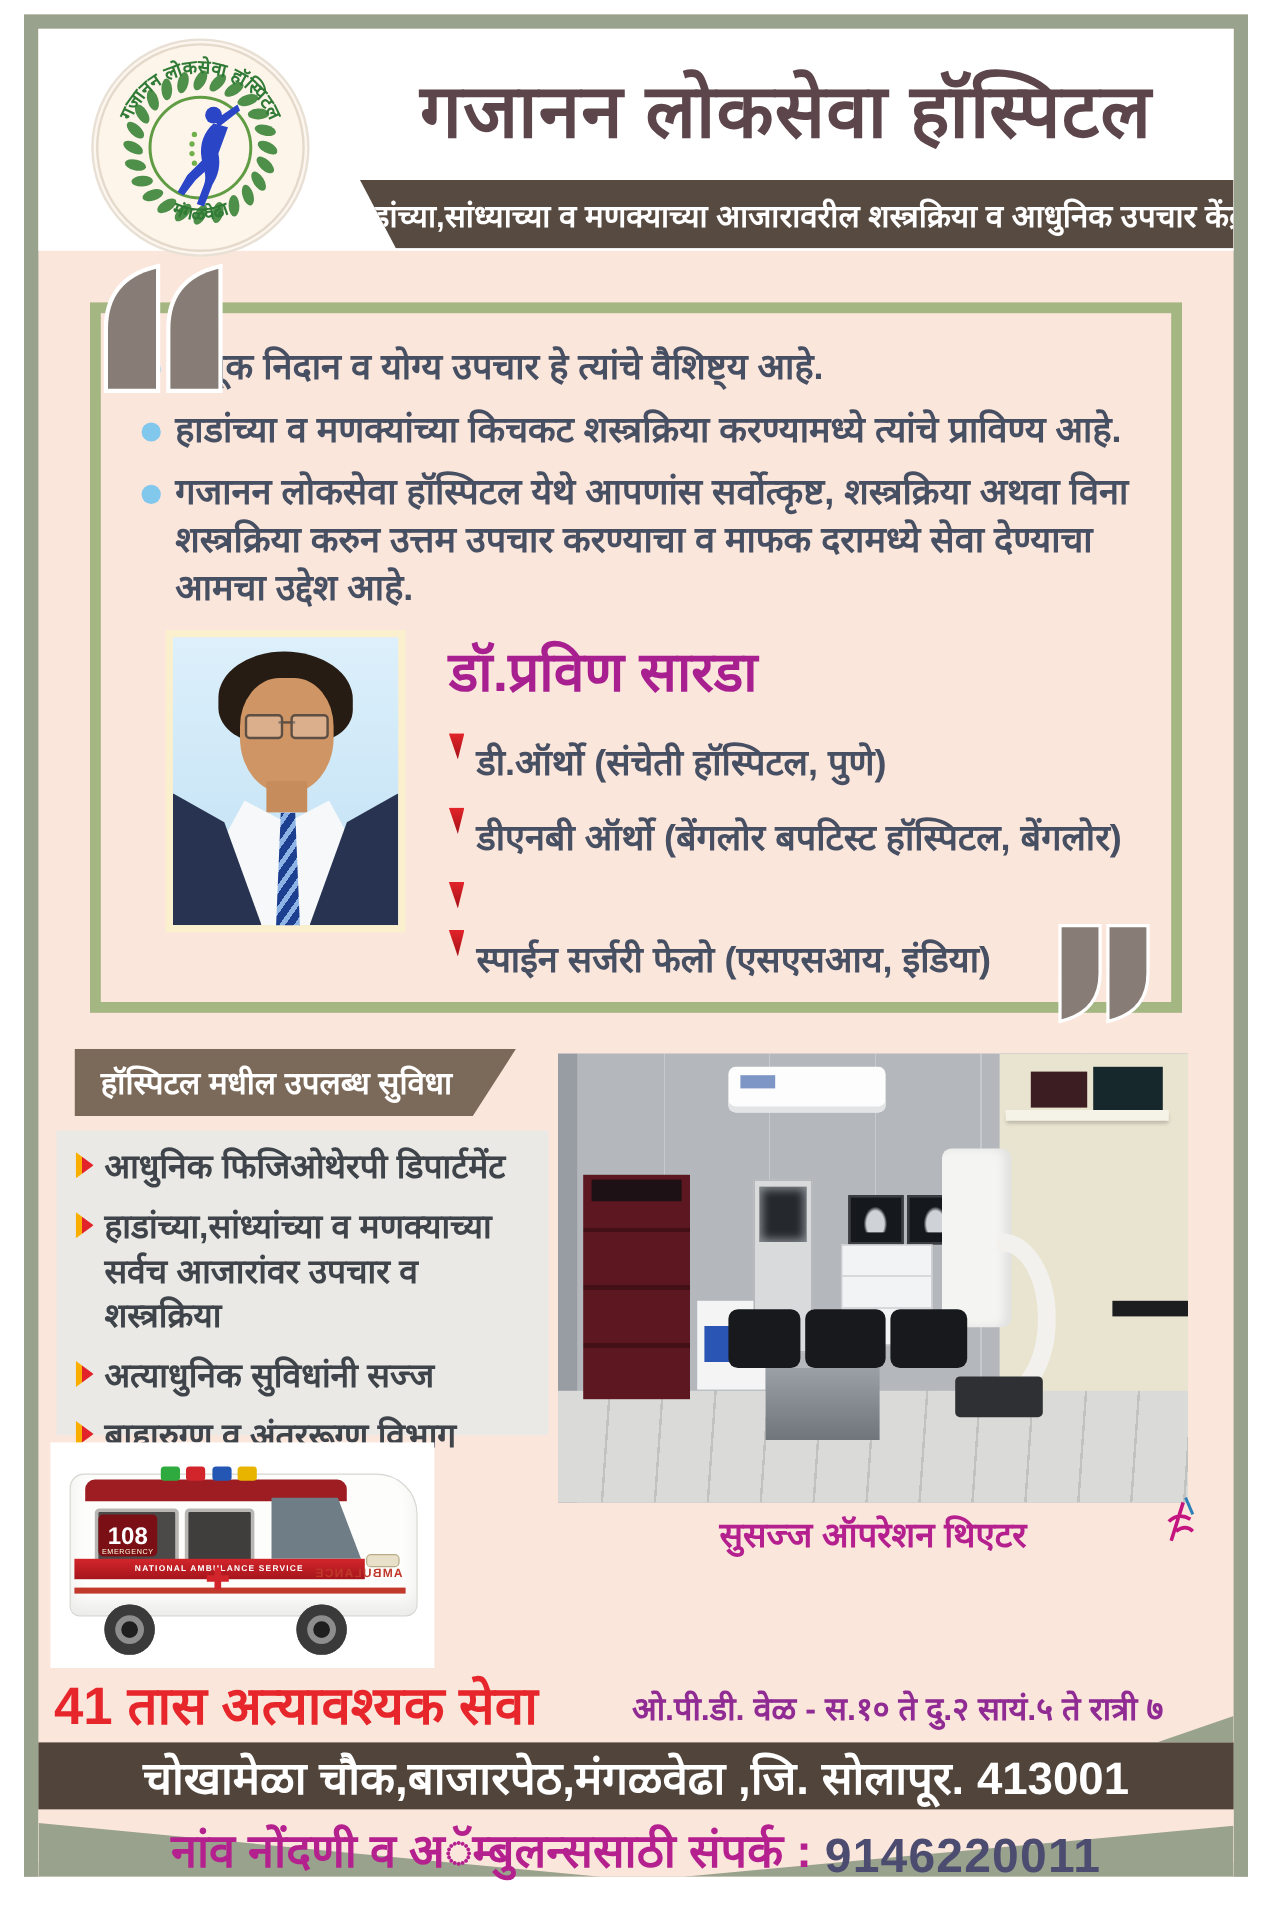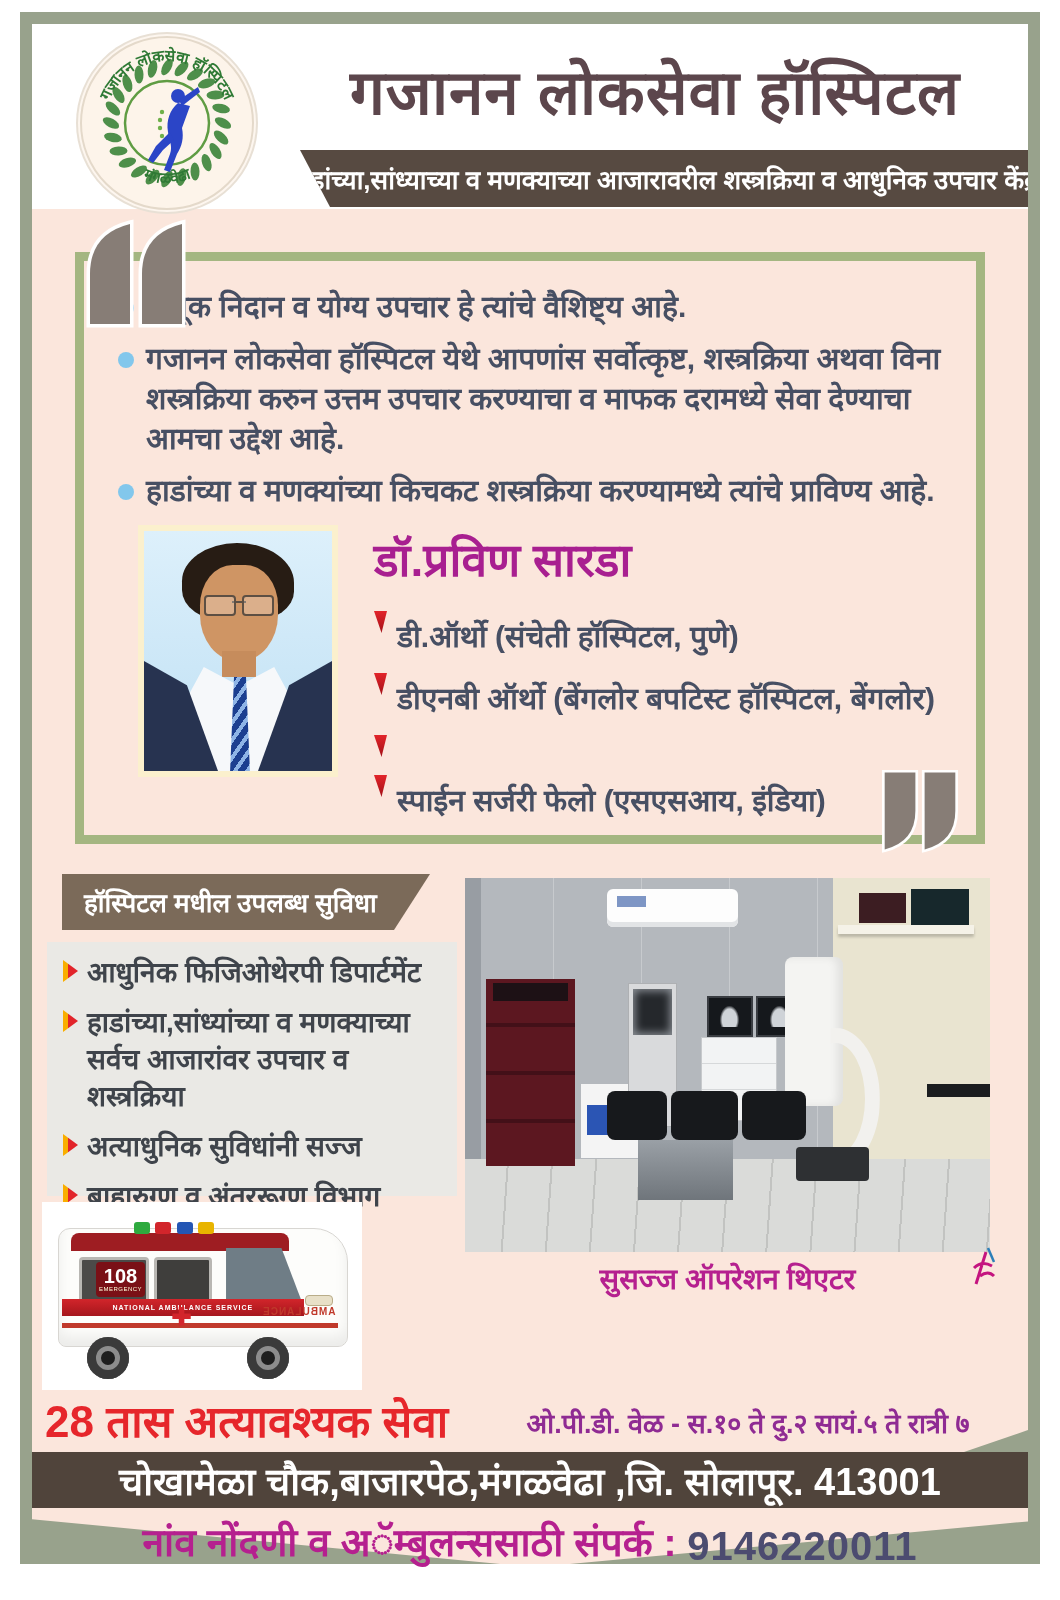--- a/index.html
+++ b/index.html
@@ -115,21 +115,21 @@
   .amb-lights i{position:absolute;top:0;width:16%;height:100%;border-radius:3px;}
   .amb-win-side{position:absolute;left:7%;top:24%;width:22%;height:34%;background:#4b4a48;border:3px solid #b9b7b3;border-radius:4px;}
   .amb-win-door{position:absolute;left:33%;top:24%;width:18%;height:40%;background:#3f3e3c;border:3px solid #b9b7b3;border-radius:4px;}
   .amb-windshield{position:absolute;left:58%;top:16%;width:26%;height:44%;background:#6f7d86;
                   clip-path:polygon(0 0,74% 0,100% 100%,0 100%);border-radius:0 10px 0 0;}
   .amb-stripe{position:absolute;left:1%;top:60%;width:84%;height:14%;
               background:linear-gradient(180deg,#d2252b,#a5161c);display:flex;align-items:center;justify-content:center;}
   .amb-stripe span{color:#fff;font-size:7px;letter-spacing:1px;font-weight:700;white-space:nowrap;}
   .amb-stripe2{position:absolute;left:1%;top:80%;width:96%;height:5%;background:#c0392b;}
   .amb-badge{position:absolute;left:8%;top:28%;width:17%;height:30%;background:#7a1016;border-radius:4px;
-             display:flex;flex-direction:column;align-items:center;justify-content:center;margin-left:14px;}
+             display:flex;flex-direction:column;align-items:center;justify-content:flex-end;}
   .amb-badge b{color:#fff;font-size:20px;line-height:20px;}
   .amb-badge span{color:#ffd;font-size:6px;letter-spacing:.5px;}
   .amb-cross{position:absolute;left:38%;top:64%;width:26px;height:26px;color:#d2252b;font-size:24px;line-height:26px;text-align:center;font-weight:700;}
   .amb-hoodtext{position:absolute;right:4%;top:66%;transform:scaleX(-1);color:#c0392b;
                 font-size:10px;font-weight:700;letter-spacing:1px;}
   .amb-wheel{position:absolute;top:72%;width:42px;height:42px;background:#1f1f1f;border-radius:50%;
              box-shadow:inset 0 0 0 9px #3a3a3a, inset 0 0 0 14px #8d8d8d;}
   .amb-headlight{position:absolute;right:5%;top:56%;width:9%;height:8%;background:#e8e0c8;border:1px solid #b9ad89;border-radius:4px;}
   
   .service-24{position:absolute;left:45px;top:1390px;font-size:44px;font-weight:700;color:#e6262b;}
@@ -223,25 +223,25 @@
     </g>
   </svg>
 
   <div class="quote-box">
     <div class="bullet-row">
       <span class="bullet-dot"></span>
       <span class="bullet-text">अचूक निदान व योग्य उपचार हे त्यांचे वैशिष्ट्य आहे.</span>
     </div>
     <div class="bullet-row">
       <span class="bullet-dot"></span>
-      <span class="bullet-text">गजानन लोकसेवा हॉस्पिटल येथे आपणांस सर्वोत्कृष्ट, शस्त्रक्रिया अथवा विना शस्त्रक्रिया करुन उत्तम उपचार करण्याचा व माफक दरामध्ये सेवा देण्याचा आमचा उद्देश आहे.</span>
+      <span class="bullet-text">हाडांच्या व मणक्यांच्या किचकट  शस्त्रक्रिया करण्यामध्ये त्यांचे प्राविण्य आहे.</span>
     </div>
     <div class="bullet-row">
       <span class="bullet-dot"></span>
-      <span class="bullet-text">हाडांच्या व मणक्यांच्या किचकट  शस्त्रक्रिया करण्यामध्ये त्यांचे प्राविण्य आहे.</span>
+      <span class="bullet-text">गजानन लोकसेवा हॉस्पिटल येथे आपणांस सर्वोत्कृष्ट, शस्त्रक्रिया अथवा विना शस्त्रक्रिया करुन उत्तम उपचार करण्याचा व माफक दरामध्ये सेवा देण्याचा आमचा उद्देश आहे.</span>
     </div>
 
     <div class="doctor-row">
       <div class="doctor-photo">
         <div class="d-hair"></div>
         <div class="d-face"></div>
         <div class="d-glasses">
             <i class="l"></i>
             <i class="r"></i>
           </div>
@@ -364,21 +364,21 @@
         <span>EMERGENCY</span>
       </div>
       <div class="amb-cross">✚</div>
       <div class="amb-hoodtext">AMBULANCE</div>
       <div class="amb-headlight"></div>
     </div>
     <div class="amb-wheel" style="left:14%;"></div>
     <div class="amb-wheel" style="left:64%;"></div>
   </div>
 
-  <div class="service-24">28 तास अत्यावश्यक सेवा</div>
+  <div class="service-24">41 तास अत्यावश्यक सेवा</div>
   <div class="opd-hours">ओ.पी.डी. वेळ - स.१० ते दु.२  सायं.५ ते रात्री ७</div>
   <div class="addr-corner"></div>
   <div class="addr-band">
     <span>चोखामेळा चौक,बाजारपेठ,मंगळवेढा ,जि. सोलापूर. 413001</span>
   </div>
   <div class="bottom-strip">
     <div class="wedge l"></div>
     <div class="wedge r"></div>
     <div class="contact-line">
       <span class="contact-label">नांव नोंदणी व अॅम्बुलन्ससाठी संपर्क : </span>

